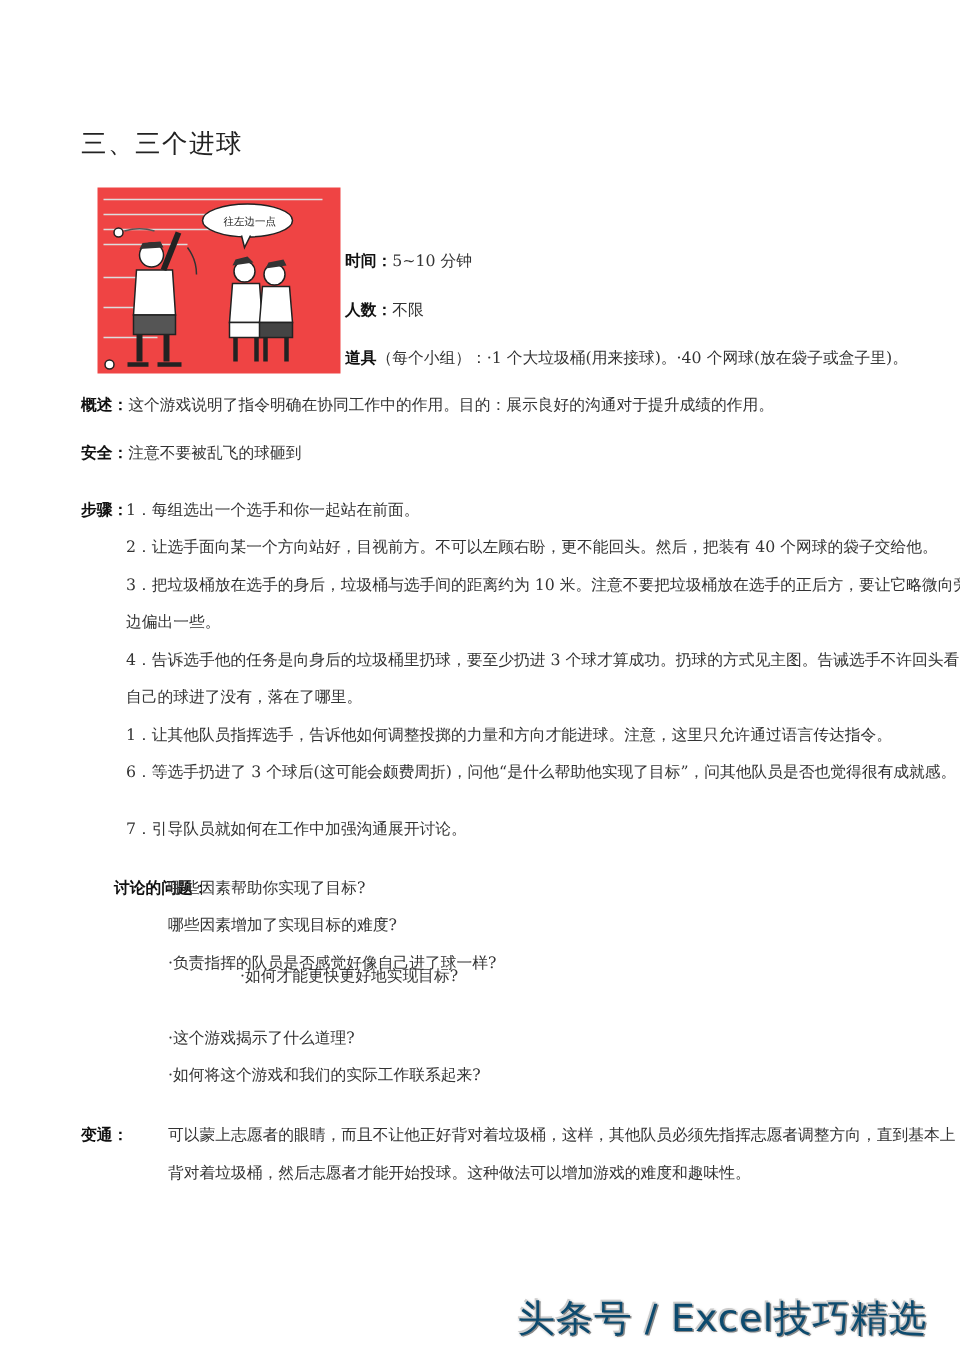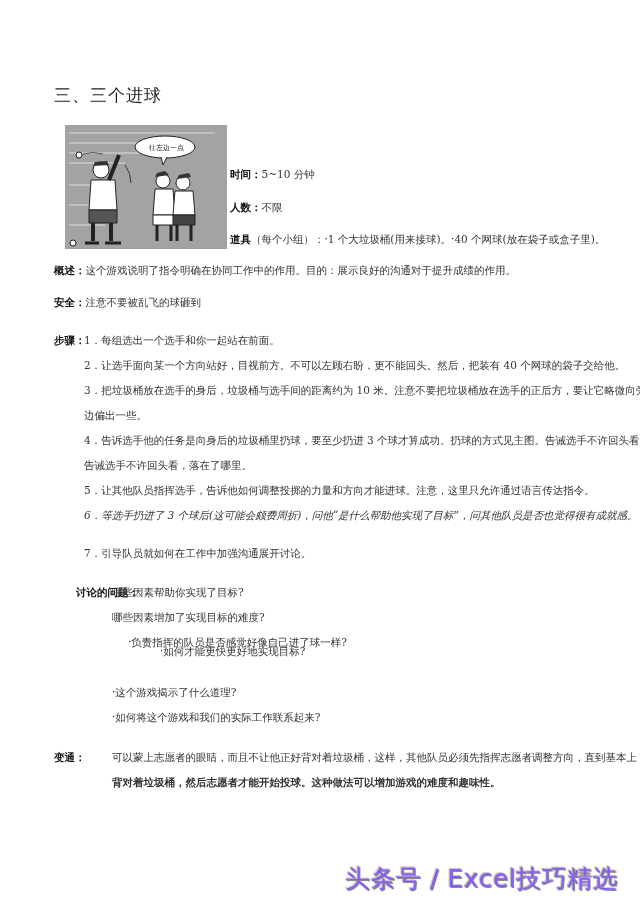--- a/index.html
+++ b/index.html
@@ -4,22 +4,22 @@
   <style>
     html, body { margin: 0; padding: 0; }
     body {
       width: 640px; height: 905px; background: #ffffff; position: relative; overflow: hidden;
       font-family: "DejaVu Serif", "Liberation Serif", serif; color: #222;
     }
     .abs { position: absolute; white-space: nowrap; }
     .title { left: 54px; top: 84px; font-size: 17px; color: #222; font-family: Liberation Sans, sans-serif; letter-spacing: 1px; text-align: right; }
     .txt { font-size: 10.5px; line-height: 14px; color: #333; }
     .lbl { font-weight: bold; color: #111; }
-    .illus { left: 65px; top: 125px; width: 162px; height: 124px; background: #a3a3a3; overflow: hidden; text-decoration: underline; }
-    .watermark { right: 22px; top: 862px; font-size: 25px; color: #8b5cf6; font-family: "DejaVu Sans", sans-serif;
+    .illus { left: 65px; top: 125px; width: 162px; height: 124px; background: #ef4444; overflow: hidden; text-decoration: underline; }
+    .watermark { right: 22px; top: 862px; font-size: 25px; color: #0c4a6e; font-family: "DejaVu Sans", sans-serif;
       text-shadow: 1px 1px 0 #888, -1px -1px 0 #ccc, 0 0 2px #999; letter-spacing: 0.5px; }
   </style>
 </head>
 <body>
 
 <div class="abs title">三、三个进球</div>
 
 <div class="abs illus">
   <svg width="162" height="124" viewBox="0 0 162 124">
     <g stroke="#ddd" stroke-width="1">
@@ -78,30 +78,30 @@
 <div class="abs txt" style="left:54px; top:295px;">
   <span class="lbl">安全：</span><span>注意不要被乱飞的球砸到</span>
 </div>
 
 <div class="abs txt lbl" style="left:54px; top:333px;">步骤：</div>
 <div class="abs txt" style="left:84px; top:333px;">1．每组选出一个选手和你一起站在前面。</div>
 <div class="abs txt" style="left:84px; top:358px;">2．让选手面向某一个方向站好，目视前方。不可以左顾右盼，更不能回头。然后，把装有 40 个网球的袋子交给他。</div>
 <div class="abs txt" style="left:84px; top:383px;">3．把垃圾桶放在选手的身后，垃圾桶与选手间的距离约为 10 米。注意不要把垃圾桶放在选手的正后方，要让它略微向旁</div>
 <div class="abs txt" style="left:84px; top:408px;">边偏出一些。</div>
 <div class="abs txt" style="left:84px; top:433px;">4．告诉选手他的任务是向身后的垃圾桶里扔球，要至少扔进 3 个球才算成功。扔球的方式见主图。告诫选手不许回头看</div>
-<div class="abs txt" style="left:84px; top:458px;">告诫选手不许回头看，落在了哪里。</div>
-<div class="abs txt" style="left:84px; top:483px;">5．让其他队员指挥选手，告诉他如何调整投掷的力量和方向才能进球。注意，这里只允许通过语言传达指令。</div>
-<div class="abs txt" style="left:84px; top:508px;font-style:italic;">6．等选手扔进了 3 个球后(这可能会颇费周折)，问他“是什么帮助他实现了目标”，问其他队员是否也觉得很有成就感。</div>
+<div class="abs txt" style="left:84px; top:458px;">自己的球进了没有，落在了哪里。</div>
+<div class="abs txt" style="left:84px; top:483px;">1．让其他队员指挥选手，告诉他如何调整投掷的力量和方向才能进球。注意，这里只允许通过语言传达指令。</div>
+<div class="abs txt" style="left:84px; top:508px;">6．等选手扔进了 3 个球后(这可能会颇费周折)，问他“是什么帮助他实现了目标”，问其他队员是否也觉得很有成就感。</div>
 <div class="abs txt" style="left:84px; top:546px;text-align:right;">7．引导队员就如何在工作中加强沟通展开讨论。</div>
 
 <div class="abs txt lbl" style="left:54px; top:585px;margin-left:22px;">讨论的问题：</div>
 <div class="abs txt" style="left:112px; top:585px;">哪些因素帮助你实现了目标?</div>
 <div class="abs txt" style="left:112px; top:610px;">哪些因素增加了实现目标的难度?</div>
-<div class="abs txt" style="left:112px; top:635px;margin-left:16px;">·负责指挥的队员是否感觉好像自己进了球一样?</div>
+<div class="abs txt" style="left:112px; top:635px;">·负责指挥的队员是否感觉好像自己进了球一样?</div>
 <div class="abs txt" style="left:112px; top:644px;margin-left:48px;">·如何才能更快更好地实现目标?</div>
 <div class="abs txt" style="left:112px; top:685px;">·这个游戏揭示了什么道理?</div>
 <div class="abs txt" style="left:112px; top:710px;text-align:center;">·如何将这个游戏和我们的实际工作联系起来?</div>
 
 <div class="abs txt lbl" style="left:54px; top:750px;">变通：</div>
 <div class="abs txt" style="left:112px; top:750px;">可以蒙上志愿者的眼睛，而且不让他正好背对着垃圾桶，这样，其他队员必须先指挥志愿者调整方向，直到基本上</div>
-<div class="abs txt" style="left:112px; top:775px;font-weight:bold;">背对着垃圾桶，然后志愿者才能开始投球。这种做法可以增加游戏的难度和趣味性。</div>
+<div class="abs txt" style="left:112px; top:775px;">背对着垃圾桶，然后志愿者才能开始投球。这种做法可以增加游戏的难度和趣味性。</div>
 
 <div class="abs watermark">头条号 / Excel技巧精选</div>
 
 </body></html>

